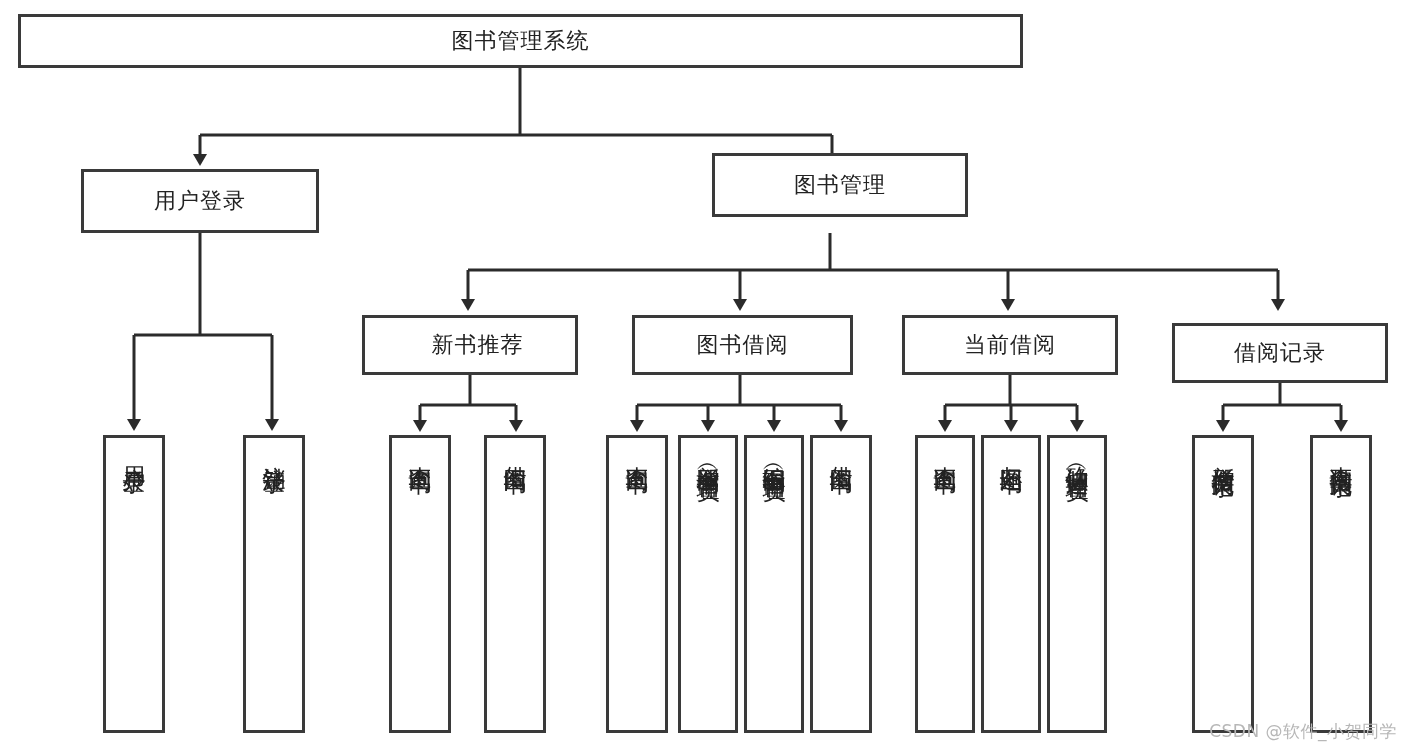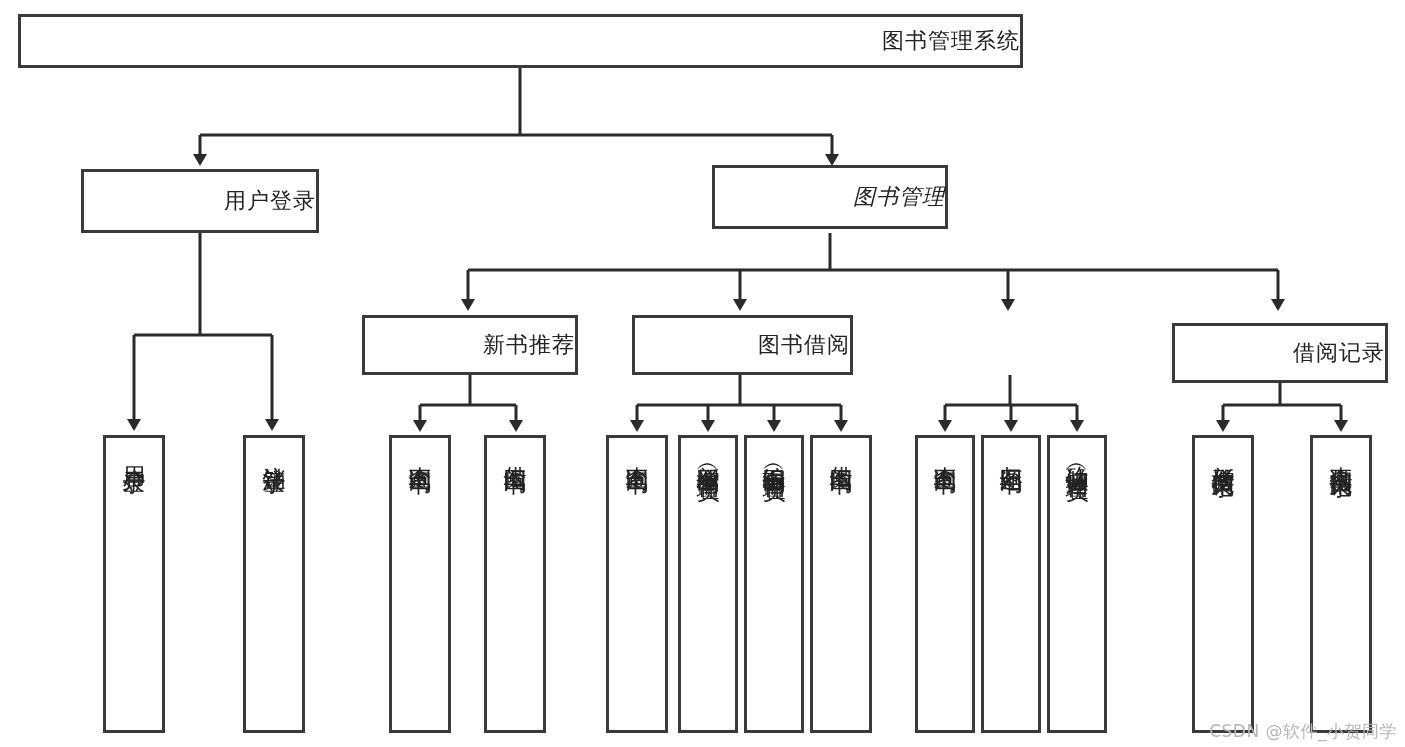--- a/index.html
+++ b/index.html
@@ -26,21 +26,21 @@
     height: 747px;
     pointer-events: none;
   }
   .node {
     position: absolute;
     box-sizing: border-box;
     border: 3px solid #3a3a3a;
     background: #ffffff;
     display: flex;
     align-items: center;
-    justify-content: flex-end;
+    justify-content: center;
     color: #1a1a1a;
   }
   .node-label {
     font-size: 22px;
     line-height: 1.15;
     letter-spacing: 1px;
     white-space: nowrap;
     color: #222222;
   }
   .node.root .node-label,
@@ -127,29 +127,32 @@
     </g>
   </svg>
 
   <div class="node root" style="left:18px; top:14px; width:1005px; height:54px;">
     <span class="node-label">图书管理系统</span>
   </div>
 
   <div class="node level2" style="left:81px; top:169px; width:238px; height:64px;">
     <span class="node-label">用户登录</span>
   </div>
-  <div class="node level2" style="left:712px; top:165px; width:236px; height:64px;font-style:italic;">
+  <div class="node level2" style="left:712px; top:153px; width:256px; height:64px;">
     <span class="node-label">图书管理</span>
   </div>
 
   <div class="node level3" style="left:362px; top:315px; width:216px; height:60px;padding-left:15px;">
     <span class="node-label">新书推荐</span>
   </div>
   <div class="node level3" style="left:632px; top:315px; width:221px; height:60px;">
     <span class="node-label">图书借阅</span>
+  </div>
+  <div class="node level3" style="left:902px; top:315px; width:216px; height:60px;">
+    <span class="node-label">当前借阅</span>
   </div>
   <div class="node level3" style="left:1172px; top:315px; width:216px; height:60px;margin-top:8px;">
     <span class="node-label">借阅记录</span>
   </div>
 
   <div class="node leaf" style="left:103px; top:435px; width:62px; height:298px;">
     <span class="node-label">用户登录</span>
   </div>
   <div class="node leaf" style="left:243px; top:435px; width:62px; height:298px;">
     <span class="node-label">注销登录</span>

